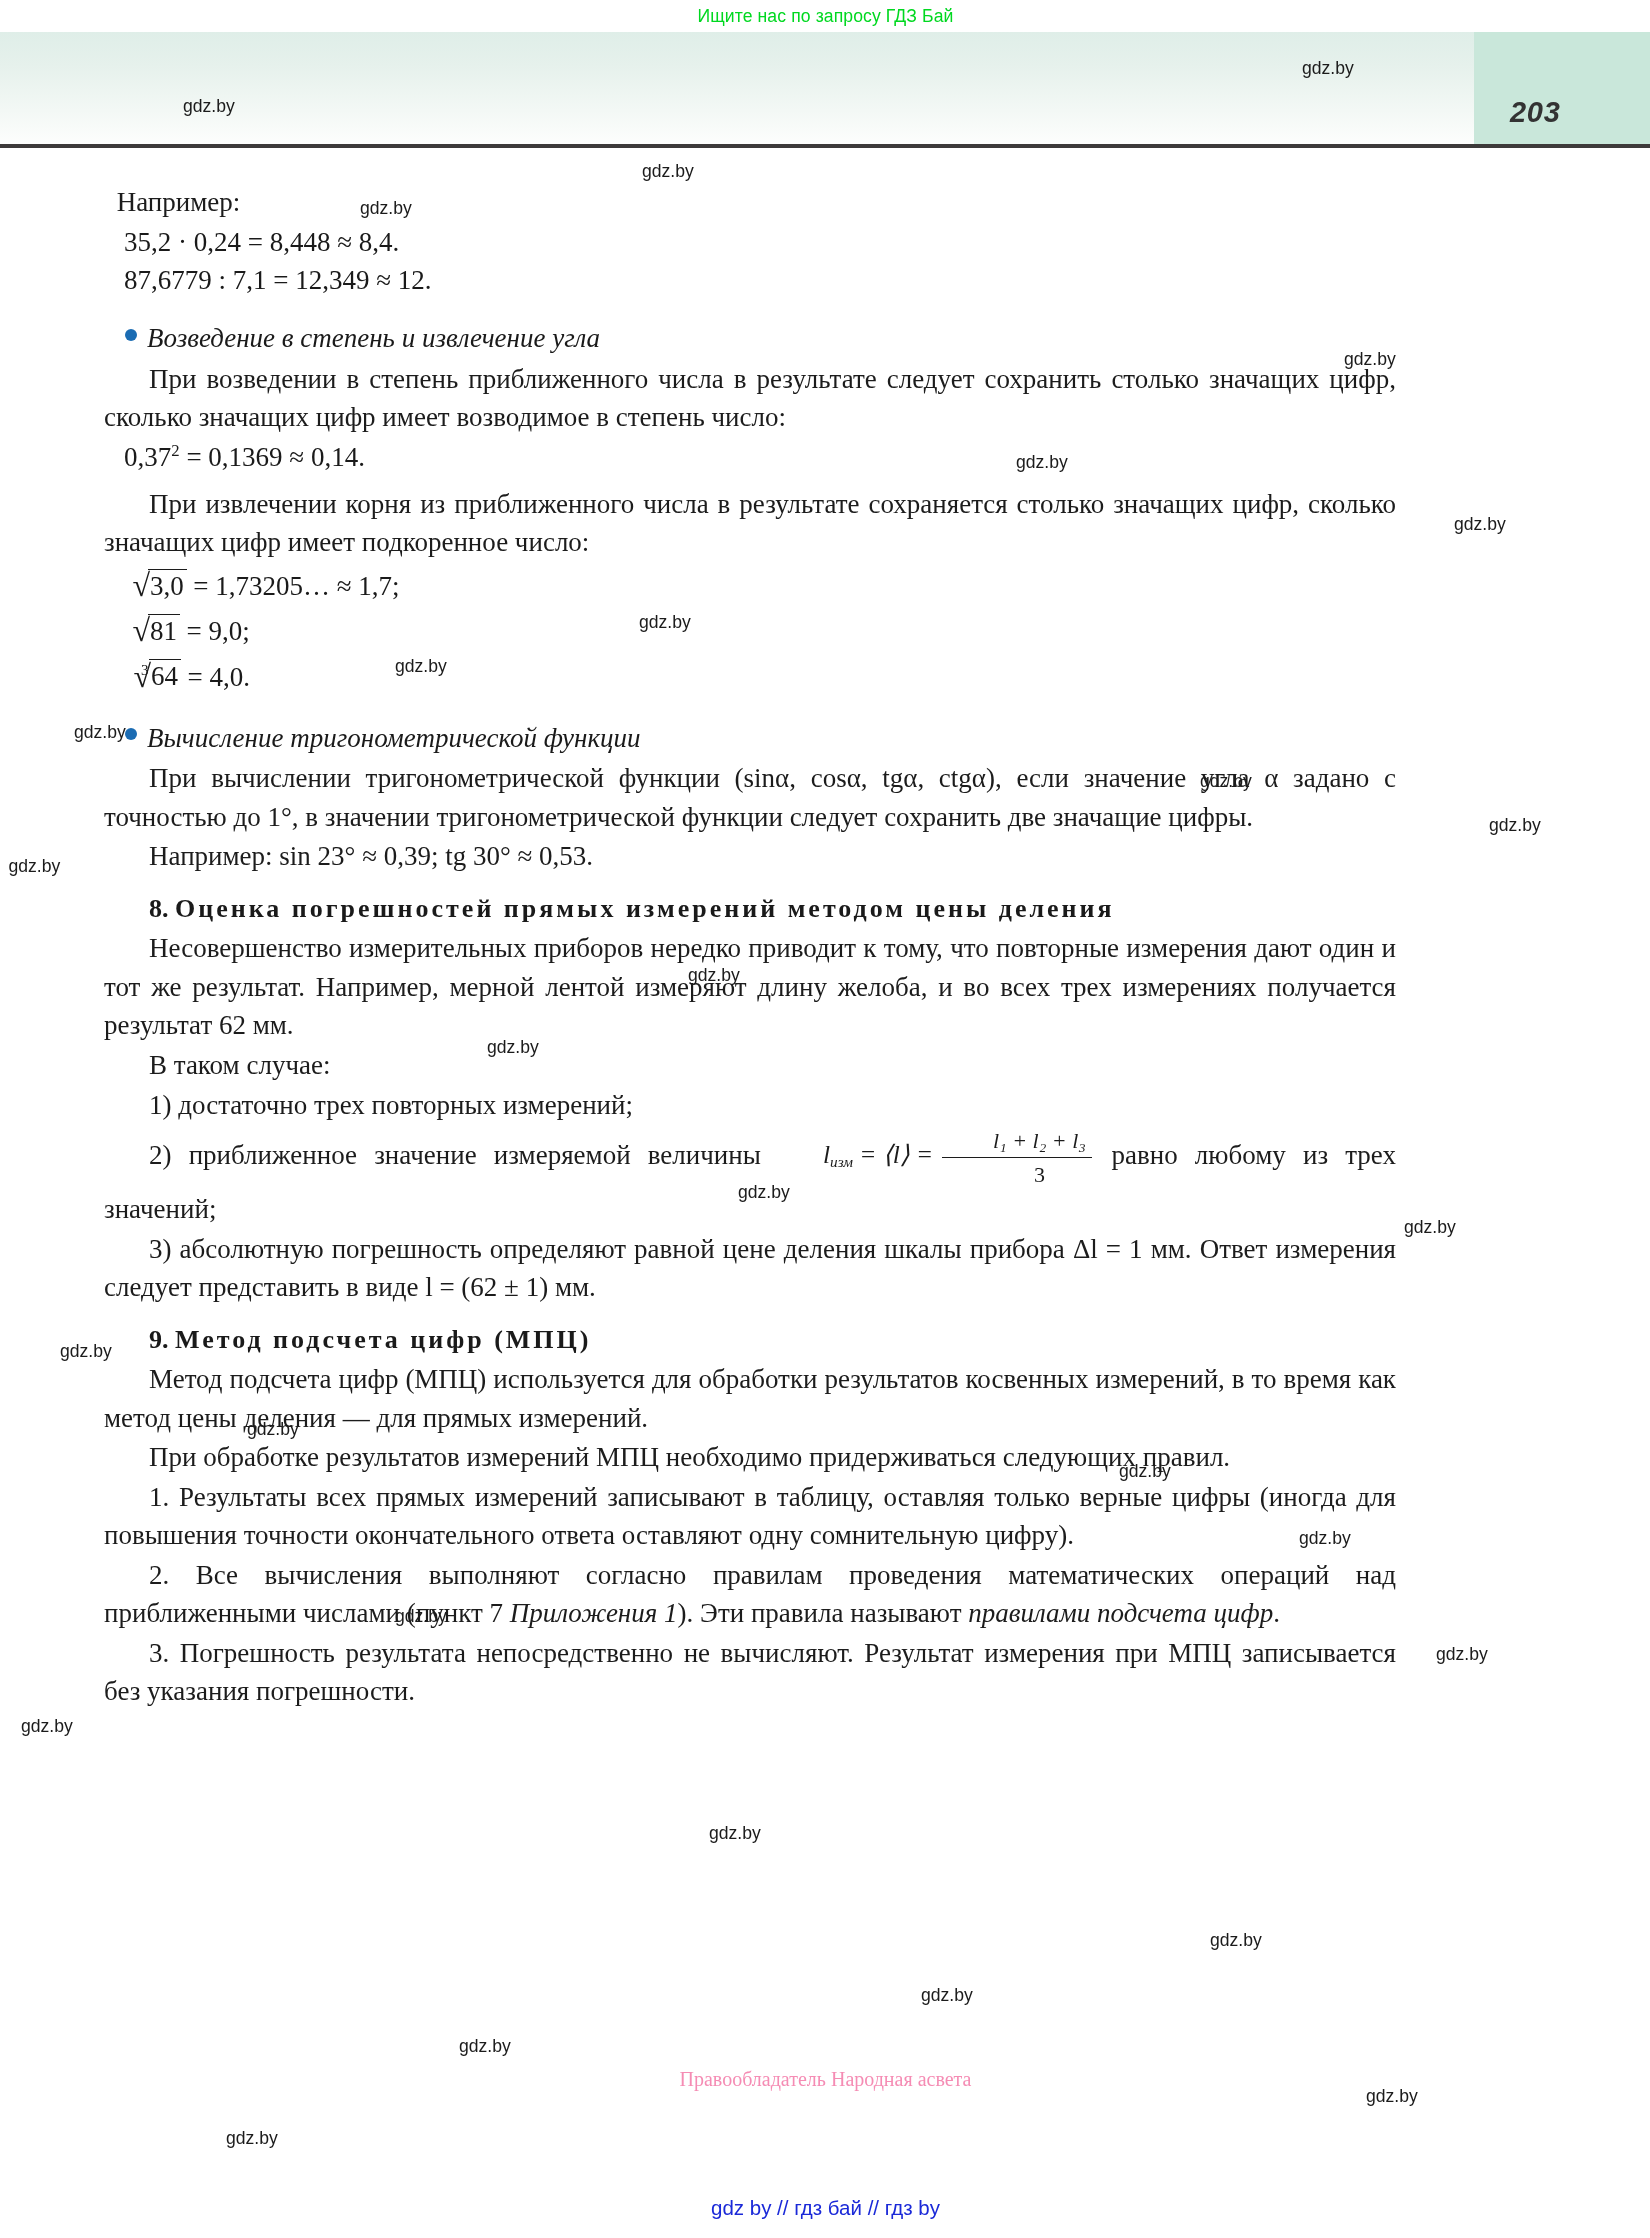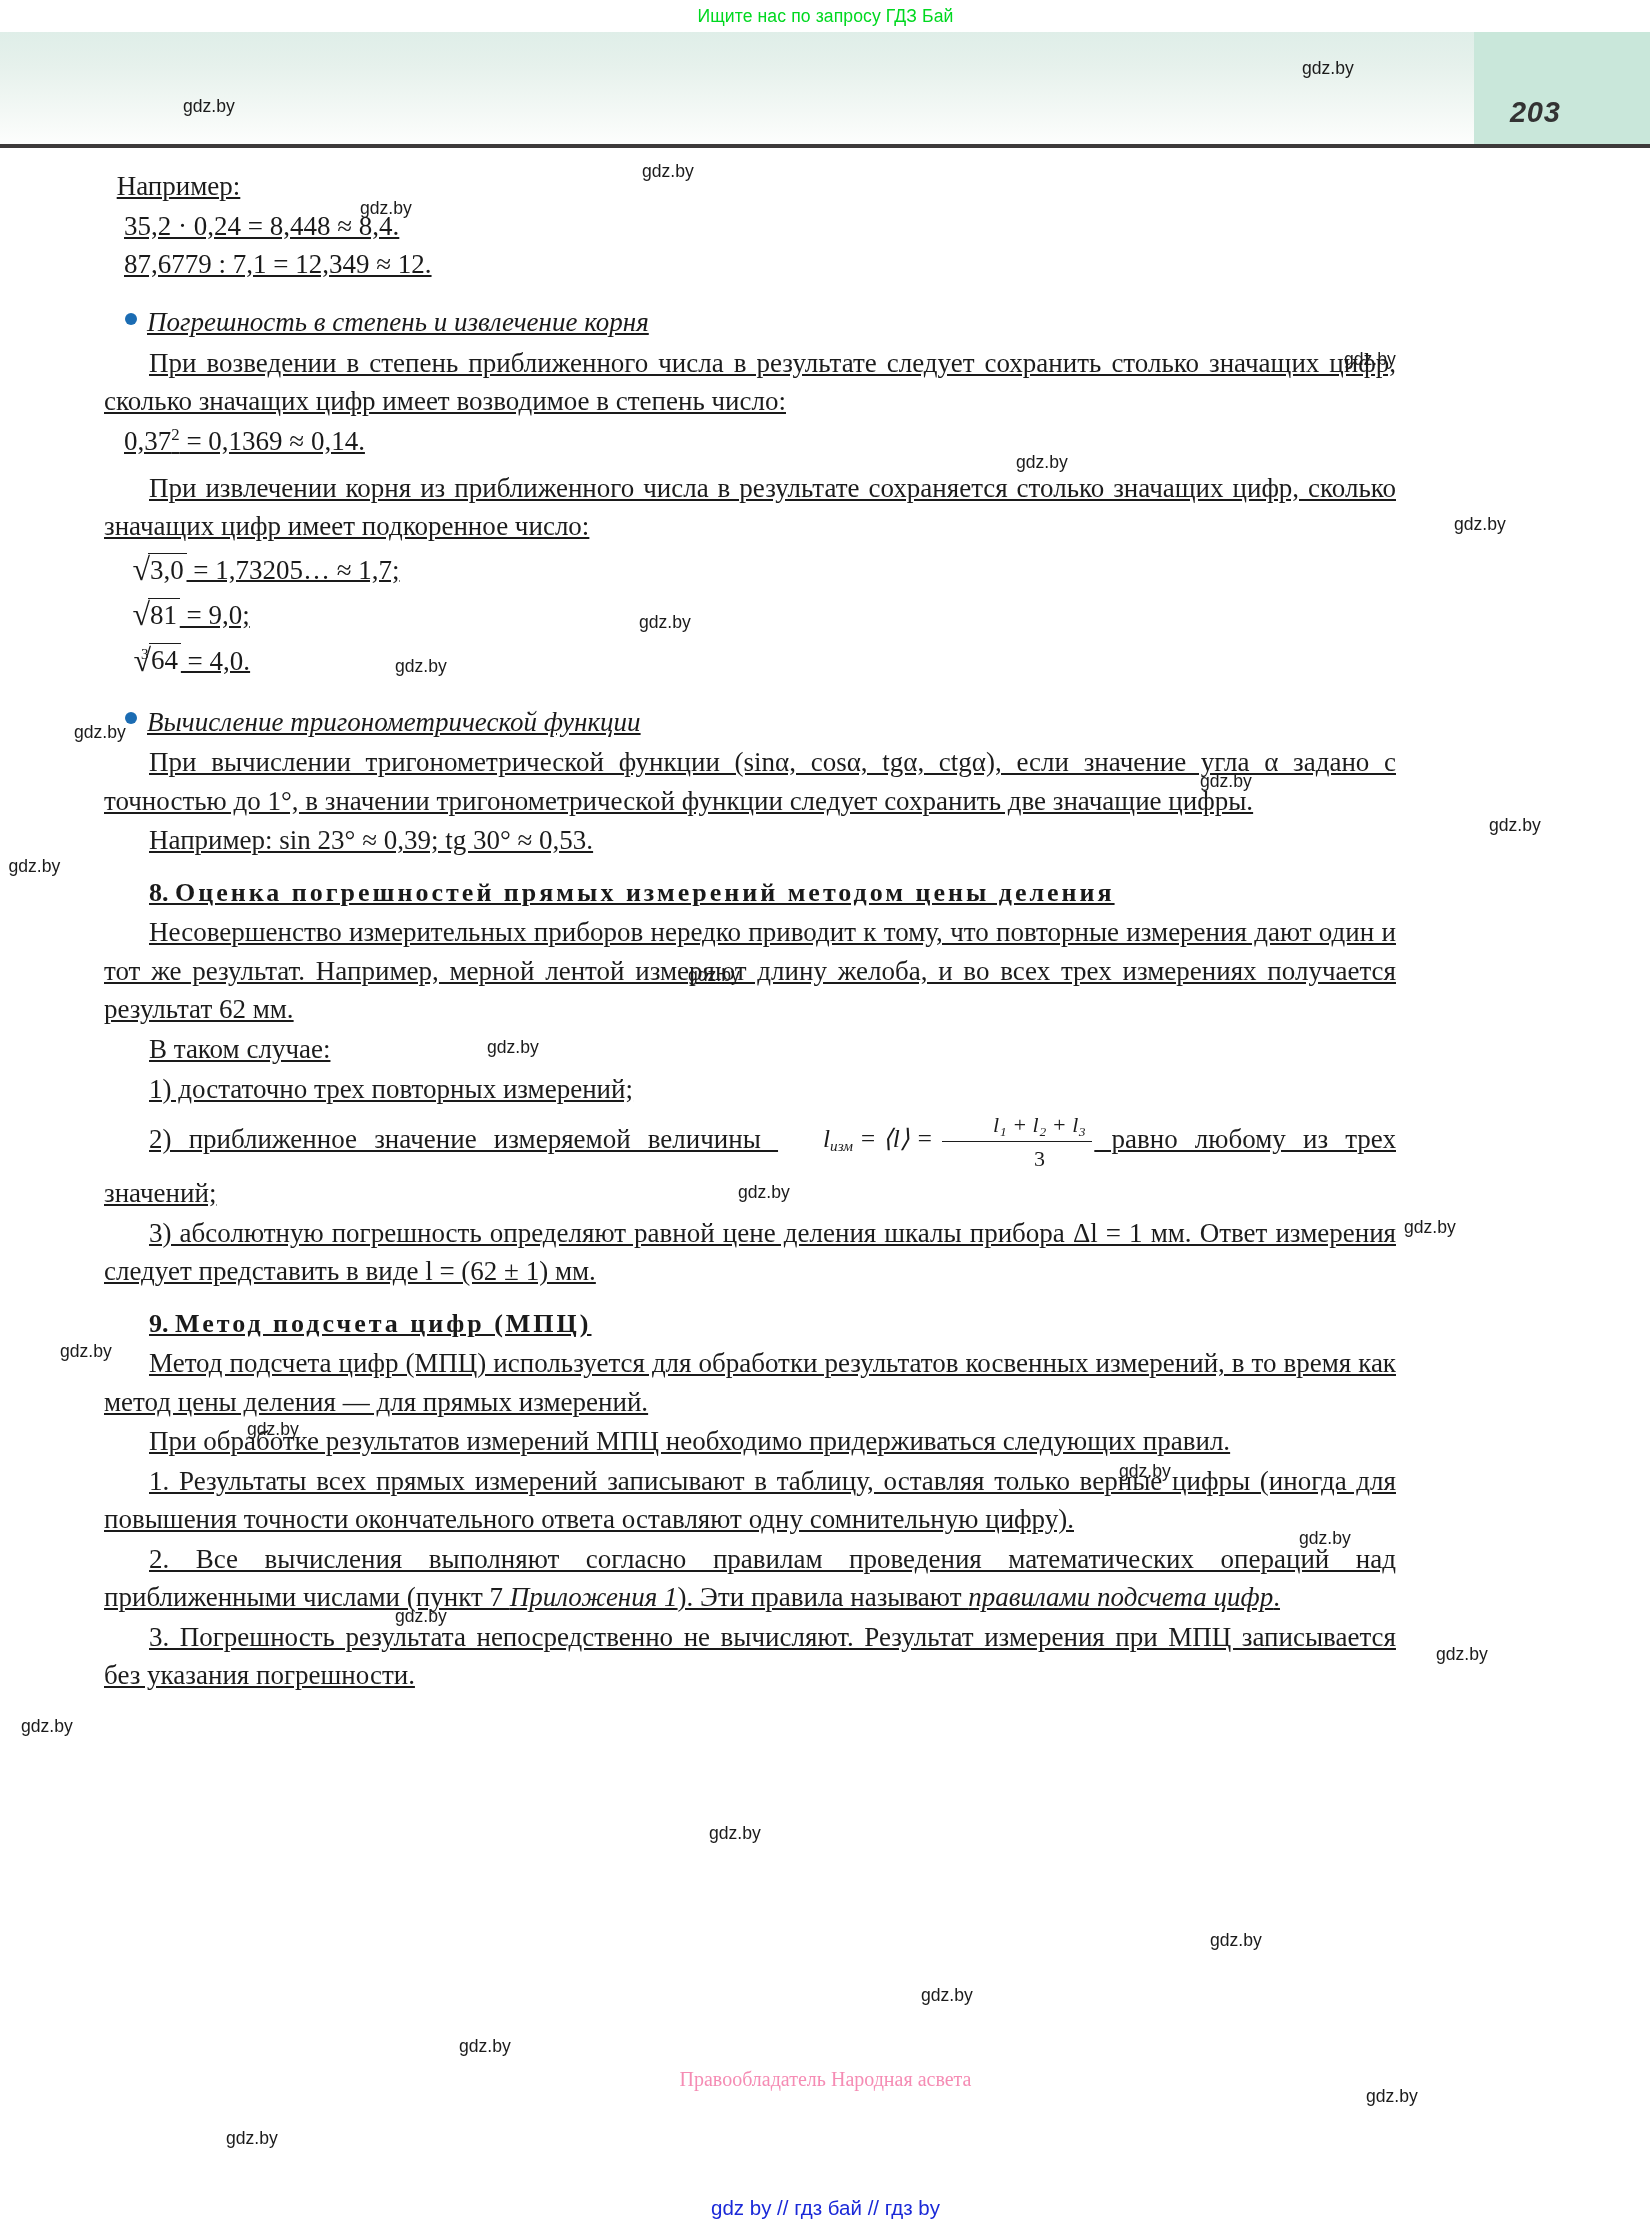--- a/index.html
+++ b/index.html
@@ -62,24 +62,23 @@
     position: absolute;
     top: 144px; left: 0;
     width: 1651px;
     height: 3.5px;
     background: #3d3a3a;
   }
 
   
   .content {
     position: absolute;
-    top: 167px;
+    top: 183px;
     left: 104px;
     width: 1292px;
-    text-decoration: underline;
   }
   .para {
     font-size: 27px;
     line-height: 1.42;
     margin: 0 0 1.4px 0;
     text-align: justify;
     text-indent: 45px;
     color: #1c1c1c;
   }
   .para.no-indent { text-indent: 0; }
@@ -224,21 +223,21 @@
 <div class="content">
 
   <p class="para no-indent" style="text-indent:0;padding-left:12.7px;">Например:</p>
 
   <p class="eq">35,2 · 0,24 = 8,448 ≈ 8,4.</p>
   <p class="eq">87,6779 : 7,1 = 12,349 ≈ 12.</p>
 
   <div class="spacer-sm"></div>
 
   <p class="bullet-head">
-    <span class="bullet-dot"></span><span>Погрешность в степень и извлечение корня</span>
+    <span class="bullet-dot"></span><span>Возведение в степень и извлечение угла</span>
   </p>
 
   <p class="para">При возведении в степень приближенного числа в результате следует сохранить столько значащих цифр, сколько значащих цифр имеет возводимое в степень число:</p>
 
   <p class="eq"><span>0,37</span><sup>2</sup><span> = 0,1369 ≈ 0,14.</span></p>
 
   <div class="spacer-sm"></div>
 
   <p class="para">При извлечении корня из приближенного числа в результате сохраняется столько значащих цифр, сколько значащих цифр имеет подкоренное число:</p>
 

